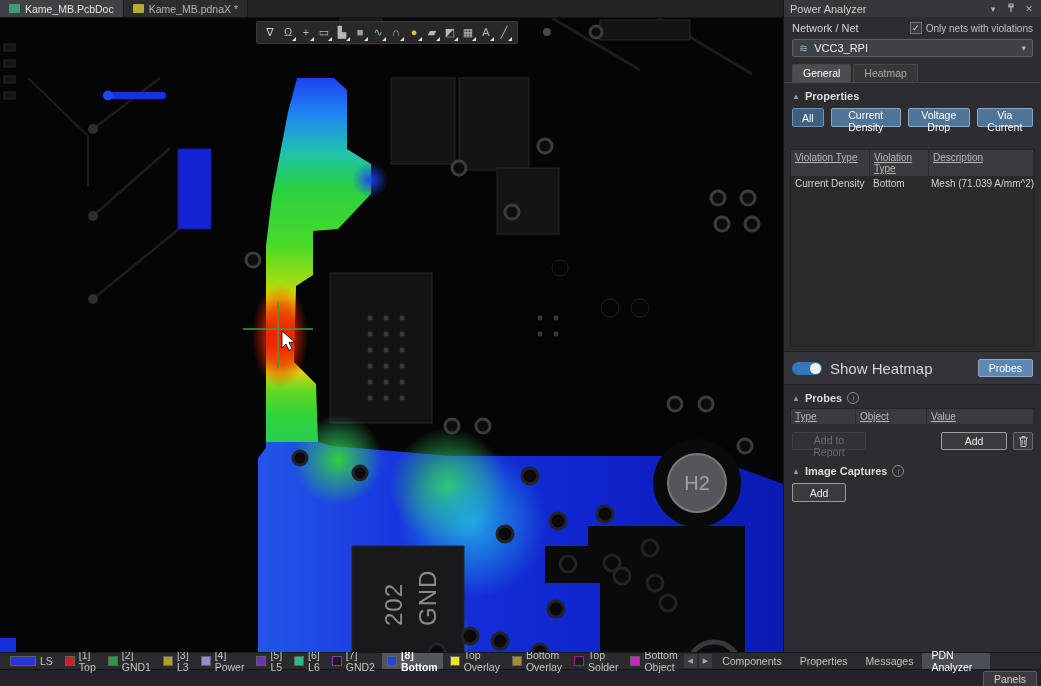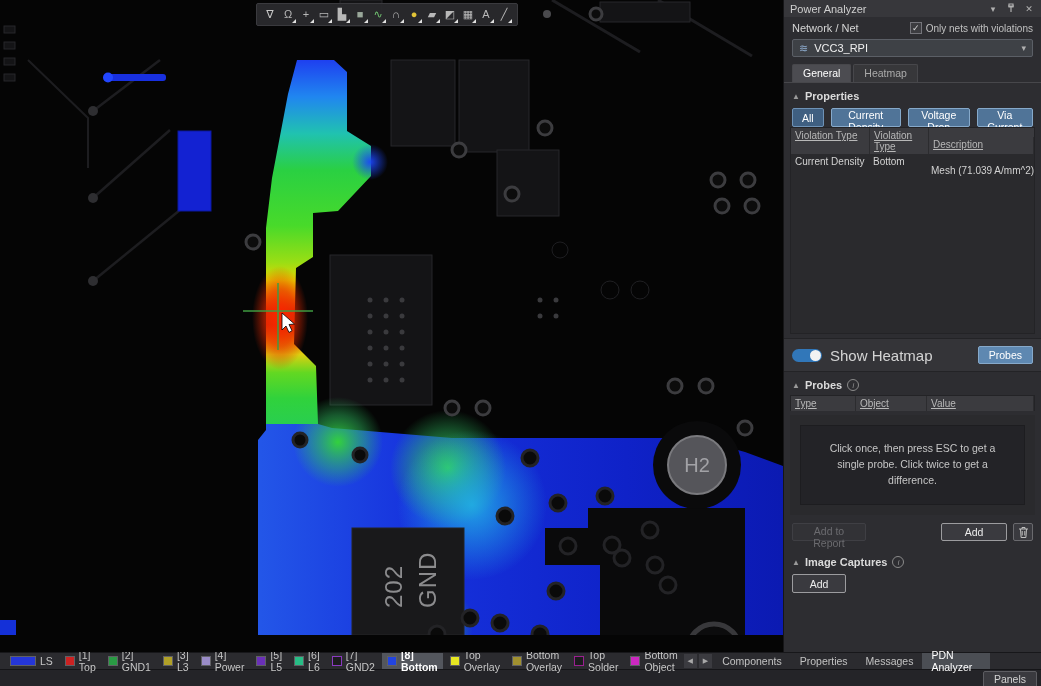--- a/index.html
+++ b/index.html
@@ -28,29 +28,29 @@
   .chk{width:10px;height:10px;background:#3c3c40;border:1px solid #74747a;display:flex;align-items:center;justify-content:center;font-size:9px;color:#d8d8d8;line-height:1;}
   .net-select{margin:2px 8px 0 8px;height:16px;background:#3e4146;border:1px solid #5b5f66;border-radius:2px;display:flex;align-items:center;padding:0 6px;gap:6px;flex:none;cursor:default;}
   .net-ico{color:#8fadd0;font-size:11px;}
   .net-name{flex:1;color:#f0f0f0;font-size:11px;}
   .ptabs{margin-top:7px;padding-left:8px;display:flex;gap:2px;border-bottom:1px solid #47474b;flex:none;}
   .ptab{padding:2px 10px 3px 10px;background:#37373a;color:#ababab;font-size:10.5px;border:1px solid #47474b;border-bottom:none;border-radius:2px 2px 0 0;cursor:default;}
   .ptab.active{background:#4c4c51;color:#ffffff;}
   .sec-head{display:flex;align-items:center;gap:5px;padding:7px 8px 4px 8px;color:#dadada;font-weight:bold;font-size:11px;flex:none;}
   .sec-tri{color:#9a9a9a;font-size:8px;}
   .info-ico{width:10px;height:10px;border:1px solid #8a8a8a;border-radius:50%;color:#9a9a9a;font-size:7px;font-weight:normal;display:inline-flex;align-items:center;justify-content:center;font-style:italic;}
-  .filters{display:flex;gap:7px;padding:2px 8px 0 8px;flex:none;}
+  .filters{display:flex;gap:7px;padding:2px 8px 22px 8px;flex:none;}
   .filter-btn{height:19px;padding:0 9px;font-size:10.5px;color:#fff;background:#507498;border:1px solid #86a9ca;border-radius:2px;font-family:inherit;cursor:default;}
   .filter-btn.active{background:#3f5f81;border-color:#6e92b6;}
   .tbl{margin:0 6px;border:1px solid #232326;flex:none;}
   .tbl-head{display:flex;background:#3b3b3f;color:#b8b8b8;font-size:10px;}
   .tbl-head>div{padding:2px 4px;border-right:1px solid #2c2c2f;text-decoration:underline;}
   .tbl-row{display:flex;background:#2a2a2d;color:#d2d2d2;font-size:10px;}
   .tbl-row>div{padding:2px 4px;white-space:nowrap;overflow:hidden;}
-  .vc1{width:70px;flex:none;}.vc2{width:50px;flex:none;}.vc3{flex:1;margin-top:9px;}
+  .vc1{width:70px;flex:none;}.vc2{width:50px;flex:none;}.vc3{flex:1;}
   .pc1{width:56px;flex:none;}.pc2{width:62px;flex:none;}.pc3{flex:1;}
   .vio-body{height:155px;background:#2a2a2d;}
   .toggle-row{display:flex;align-items:center;gap:8px;padding:7px 8px;border-top:1px solid #232326;border-bottom:1px solid #232326;background:#343438;flex:none;margin-top:4px;}
   .toggle{position:relative;width:30px;height:13px;border-radius:7px;background:#3177b9;flex:none;cursor:default;}
   .toggle .knob{position:absolute;right:1px;top:1px;width:11px;height:11px;border-radius:50%;background:#f2f2f2;}
   .toggle-label{color:#d4d4d4;font-size:15px;}
   .analyze-btn{margin-left:auto;padding:2px 10px;background:#5e88b1;border:1px solid #86a9ca;color:#fff;font-size:10.5px;border-radius:2px;font-family:inherit;cursor:default;}
   .probe-help-outer{margin:4px 6px 0 6px;background:#2a2a2d;padding:10px 10px;flex:none;}
   .probe-help{background:#232327;border:1px solid #1d1d20;height:78px;display:flex;align-items:center;justify-content:center;text-align:center;color:#c6c6c6;font-size:10.5px;padding:0 16px;line-height:1.5;}
   .btn-row{display:flex;align-items:center;gap:6px;padding:8px 8px;flex:none;}
@@ -74,20 +74,30 @@
   
   .status-bar{height:18px;background:#242428;border-top:1px solid #151518;display:flex;align-items:center;justify-content:flex-end;padding-right:4px;}
   .panels-btn{padding:1px 10px 2px 10px;background:#3a3a3f;border:1px solid #5d5d62;color:#d2d2d2;font-size:10.5px;border-radius:2px;font-family:inherit;cursor:default;}
 </style>
 </head>
 <body>
 
 <div class="app">
   <div class="row-main">
     <div class="left-col">
+      <div class="doc-tabbar">
+          <div class="doc-tab active">
+            <span class="doc-ico" style="background: rgb(63, 154, 122);"></span>
+            <span>Kame_MB.PcbDoc</span>
+          </div>
+          <div class="doc-tab">
+            <span class="doc-ico" style="background: rgb(185, 169, 60);"></span>
+            <span>Kame_MB.pdnaX *</span>
+          </div>
+        </div>
 
       <div class="canvas">
         <div class="toolbar">
             <span class="tb-icon">
               <span style="color: rgb(200, 200, 200);">∇</span>
             </span>
             <span class="tb-icon">
               <span style="color: rgb(184, 184, 184);">Ω</span>
               <span class="tb-caret"></span>
             </span>
@@ -396,23 +406,20 @@
         <span class="info-ico">i</span>
       </div>
 
       <div class="tbl" style="border-bottom:none;">
         <div class="tbl-head">
           <div class="pc1">Type</div>
           <div class="pc2">Object</div>
           <div class="pc3">Value</div>
         </div>
       </div>
-      <div class="probe-help-outer">
-        <div class="probe-help">Click once, then press ESC to get a single probe. Click twice to get a difference.</div>
-      </div>
 
       <div class="btn-row">
         <button class="btn disabled">Add to Report</button>
         <button class="btn add">Add</button>
         <button class="btn trash">
           <svg width="9" height="11" viewBox="0 0 9 11">
               <path d="M0,2 h9 M3,2 V0.5 h3 V2 M1.5,2 l0.6,8.5 h4.8 L7.5,2 M3.2,4 v4.5 M5.8,4 v4.5" stroke="#c0c0c0" fill="none" stroke-width="1"></path>
             </svg>
         </button>
       </div>

